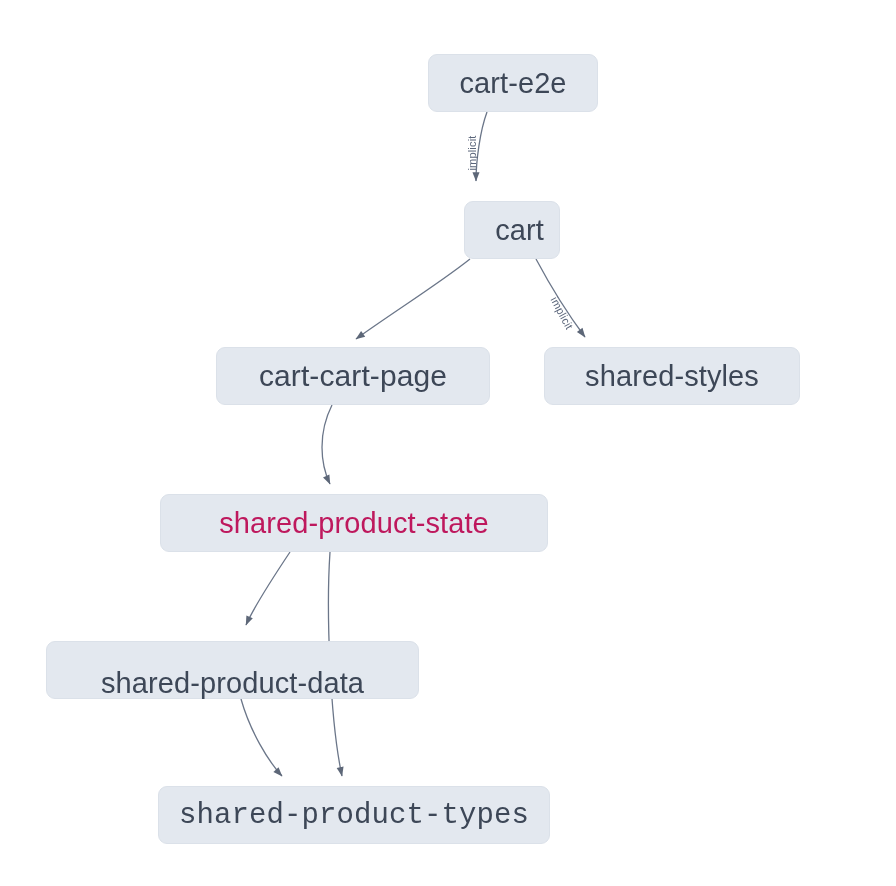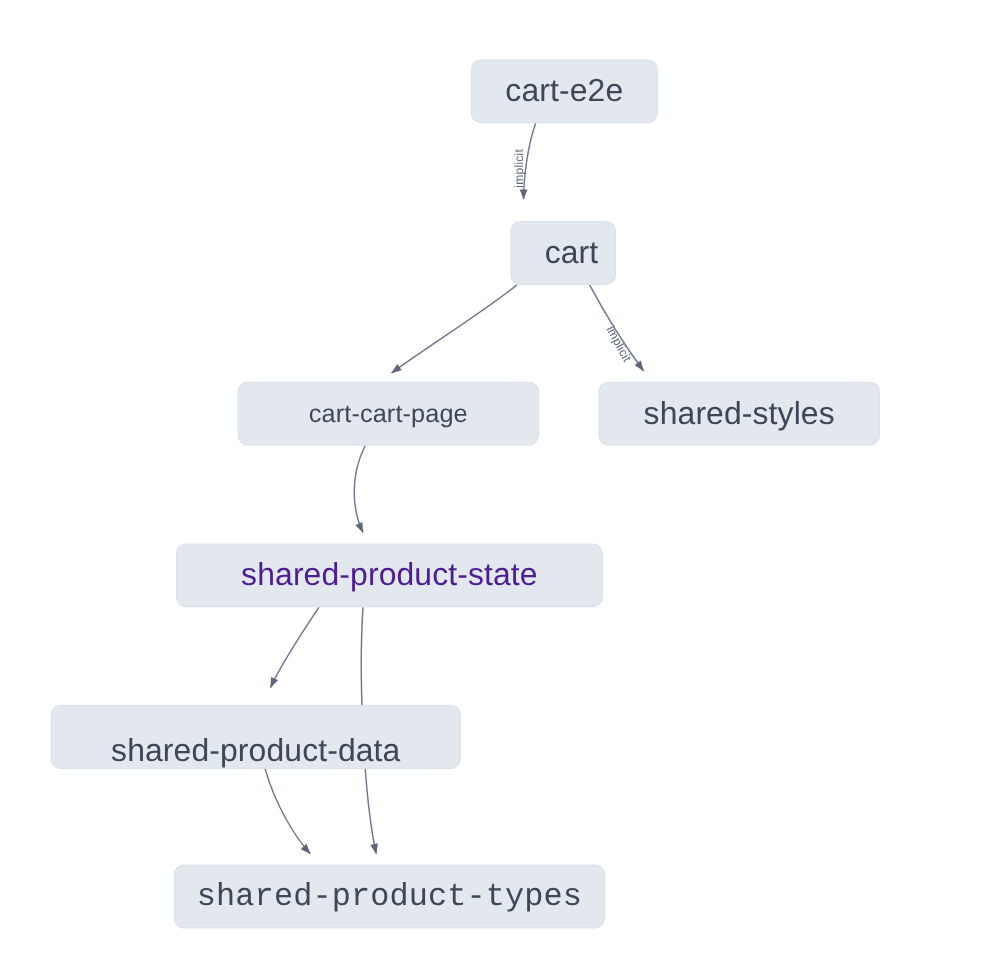--- a/index.html
+++ b/index.html
@@ -79,26 +79,26 @@
   </svg>
 
   <div id="node-layer">
       <div class="graph-node" style="left: 428px; top: 33px; width: 170px; height: 58px; background: rgb(227, 232, 239); border-color: rgb(219, 225, 233); color: rgb(61, 71, 87);">
         <span class="node-label" style="font-size: 29px;">cart-e2e</span>
       </div>
       <div class="graph-node" style="left: 464px; top: 180px; width: 96px; height: 58px; background: rgb(227, 232, 239); border-color: rgb(219, 225, 233); color: rgb(61, 71, 87); padding-left: 15px;">
         <span class="node-label" style="font-size: 29px;">cart</span>
       </div>
       <div class="graph-node" style="left: 216px; top: 326px; width: 274px; height: 58px; background: rgb(227, 232, 239); border-color: rgb(219, 225, 233); color: rgb(61, 71, 87);">
-        <span class="node-label" style="font-size: 23px;">cart-cart-page</span>
+        <span class="node-label" style="font-size: 30px;">cart-cart-page</span>
       </div>
       <div class="graph-node" style="left: 544px; top: 326px; width: 256px; height: 58px; background: rgb(227, 232, 239); border-color: rgb(219, 225, 233); color: rgb(61, 71, 87); text-align: right;">
         <span class="node-label" style="font-size: 29px;">shared-styles</span>
       </div>
-      <div class="graph-node" style="left: 160px; top: 473px; width: 388px; height: 58px; background: rgb(227, 232, 239); border-color: rgb(219, 225, 233); color: #4c1d95;">
+      <div class="graph-node" style="left: 160px; top: 473px; width: 388px; height: 58px; background: rgb(227, 232, 239); border-color: rgb(219, 225, 233); color: #be185d;">
         <span class="node-label" style="font-size: 29px;">shared-product-state</span>
       </div>
       <div class="graph-node" style="left: 46px; top: 620px; width: 373px; height: 58px; background: rgb(227, 232, 239); border-color: rgb(219, 225, 233); color: rgb(61, 71, 87); align-items: flex-end;">
         <span class="node-label" style="font-size: 29px;">shared-product-data</span>
       </div>
       <div class="graph-node" style="left: 158px; top: 765px; width: 392px; height: 58px; background: rgb(227, 232, 239); border-color: rgb(219, 225, 233); color: rgb(61, 71, 87); font-family: Liberation Mono, monospace;">
         <span class="node-label" style="font-size: 29px;">shared-product-types</span>
       </div>
     </div>
   <div id="edge-label-layer">

